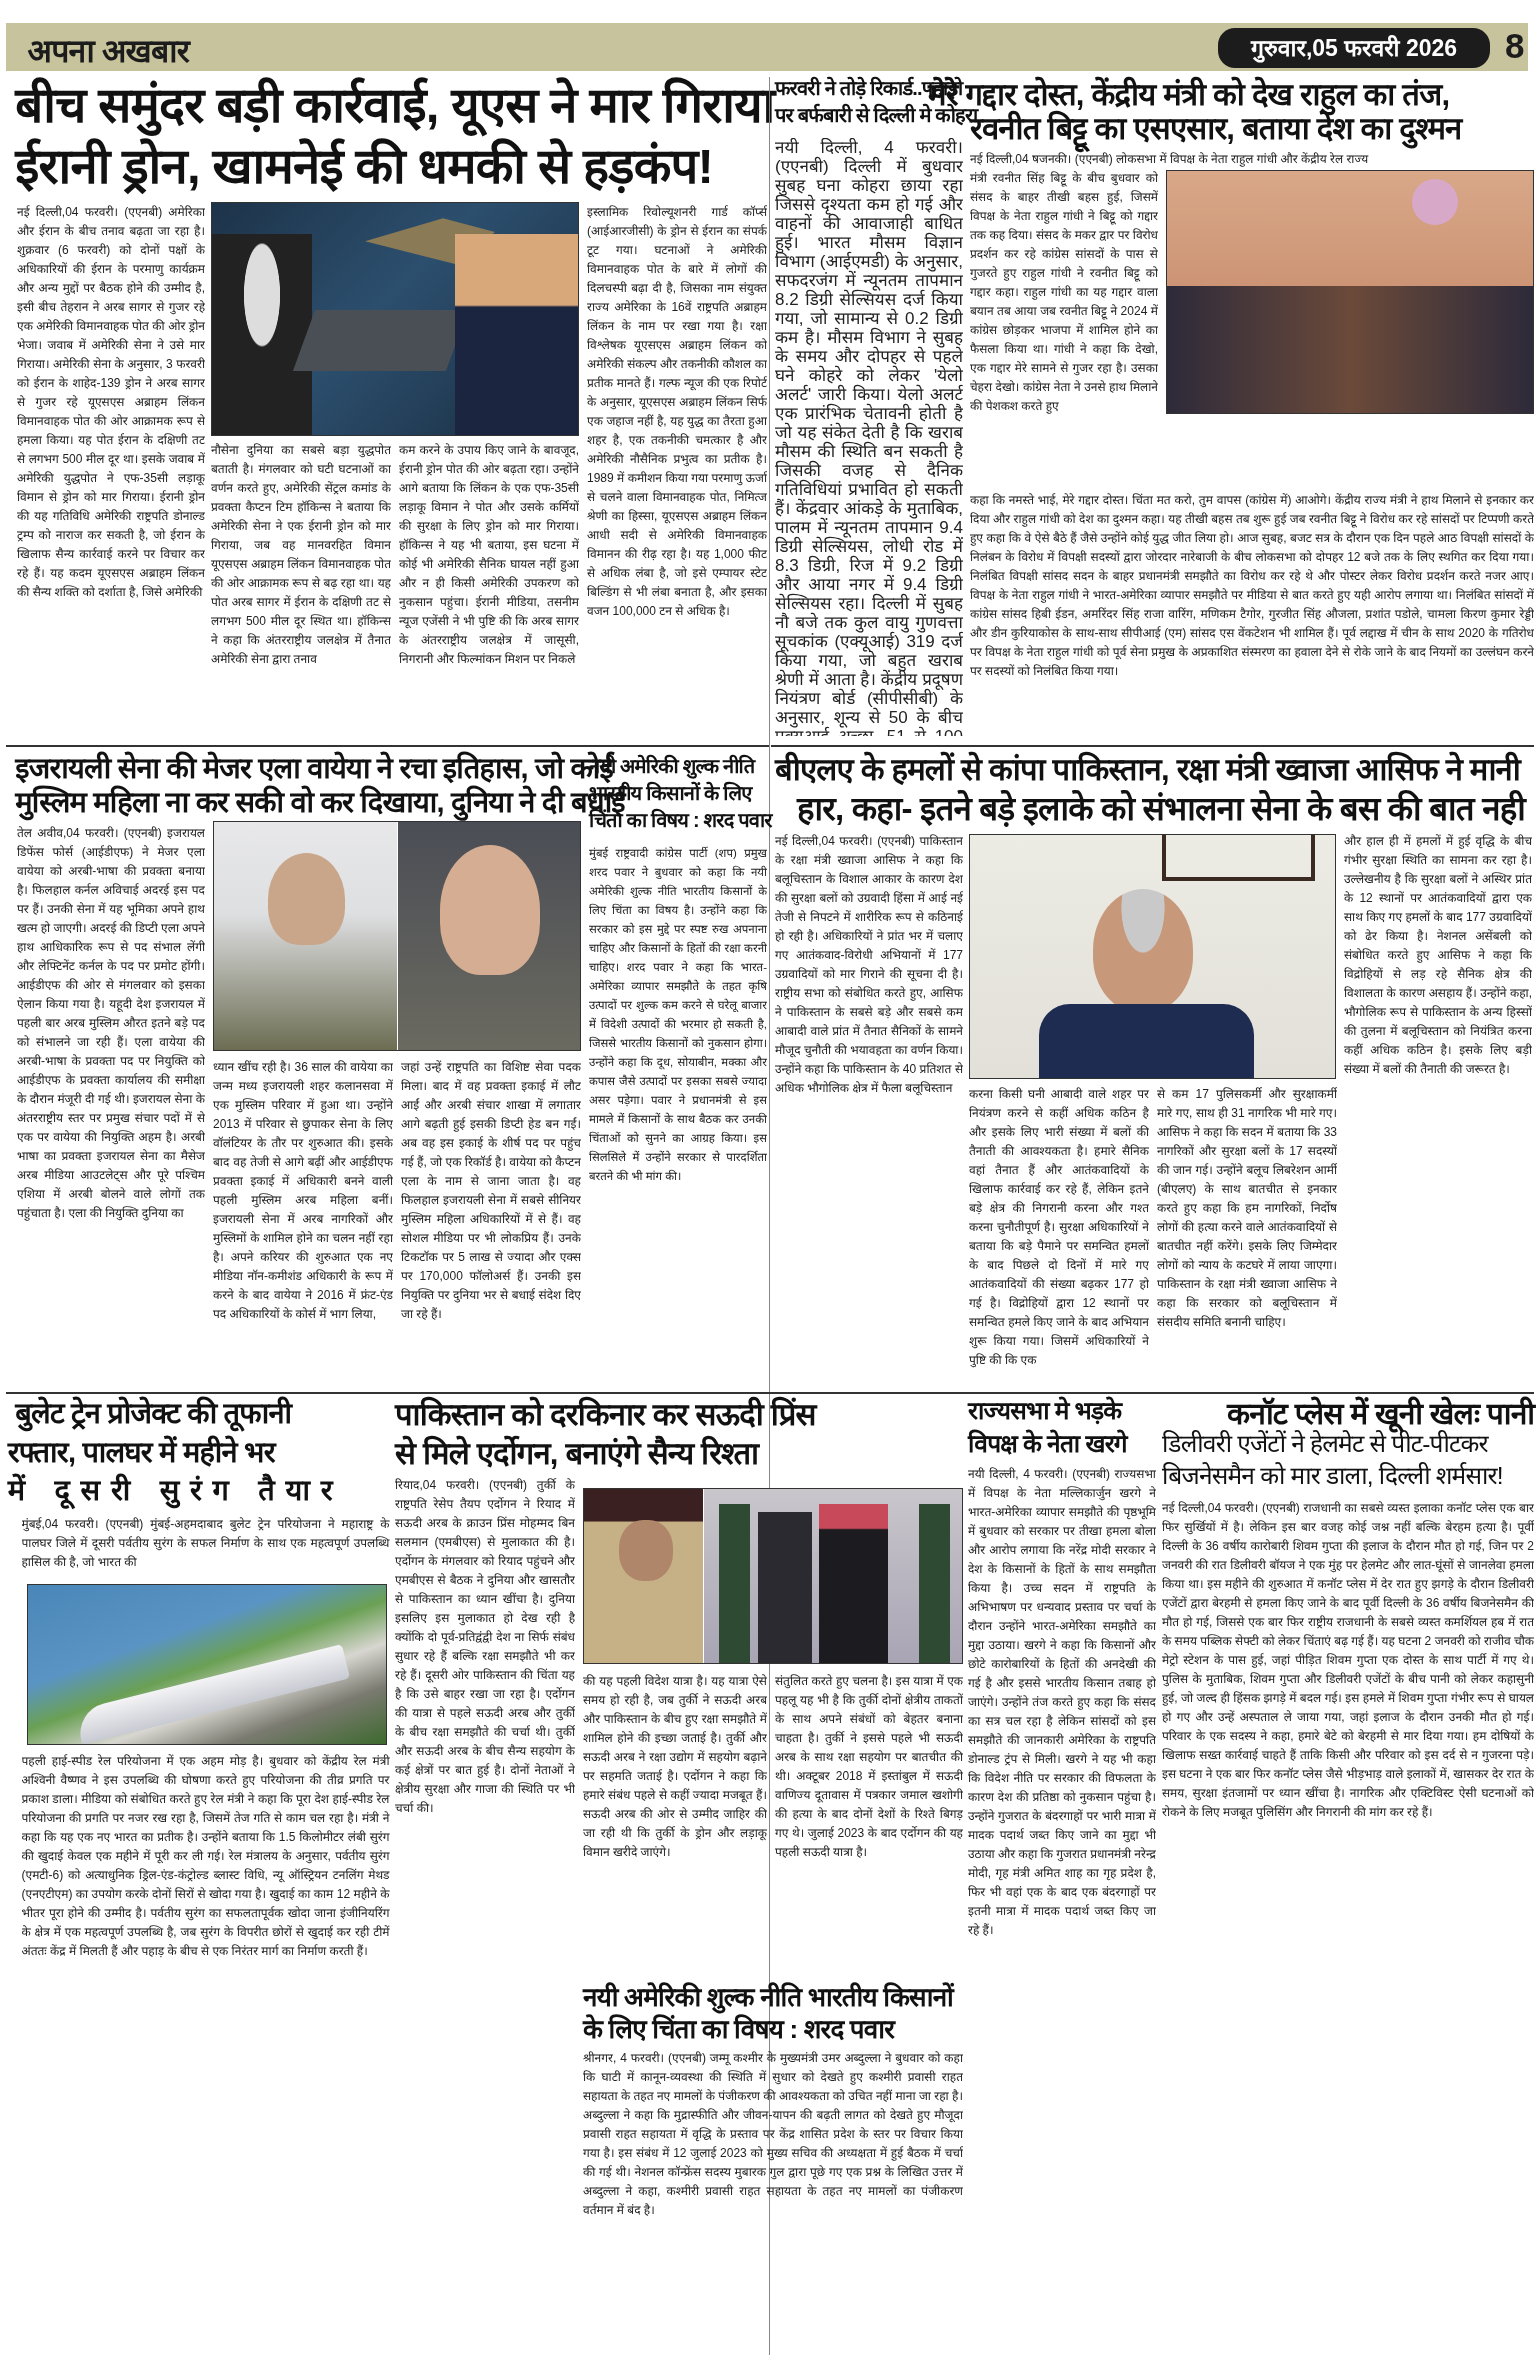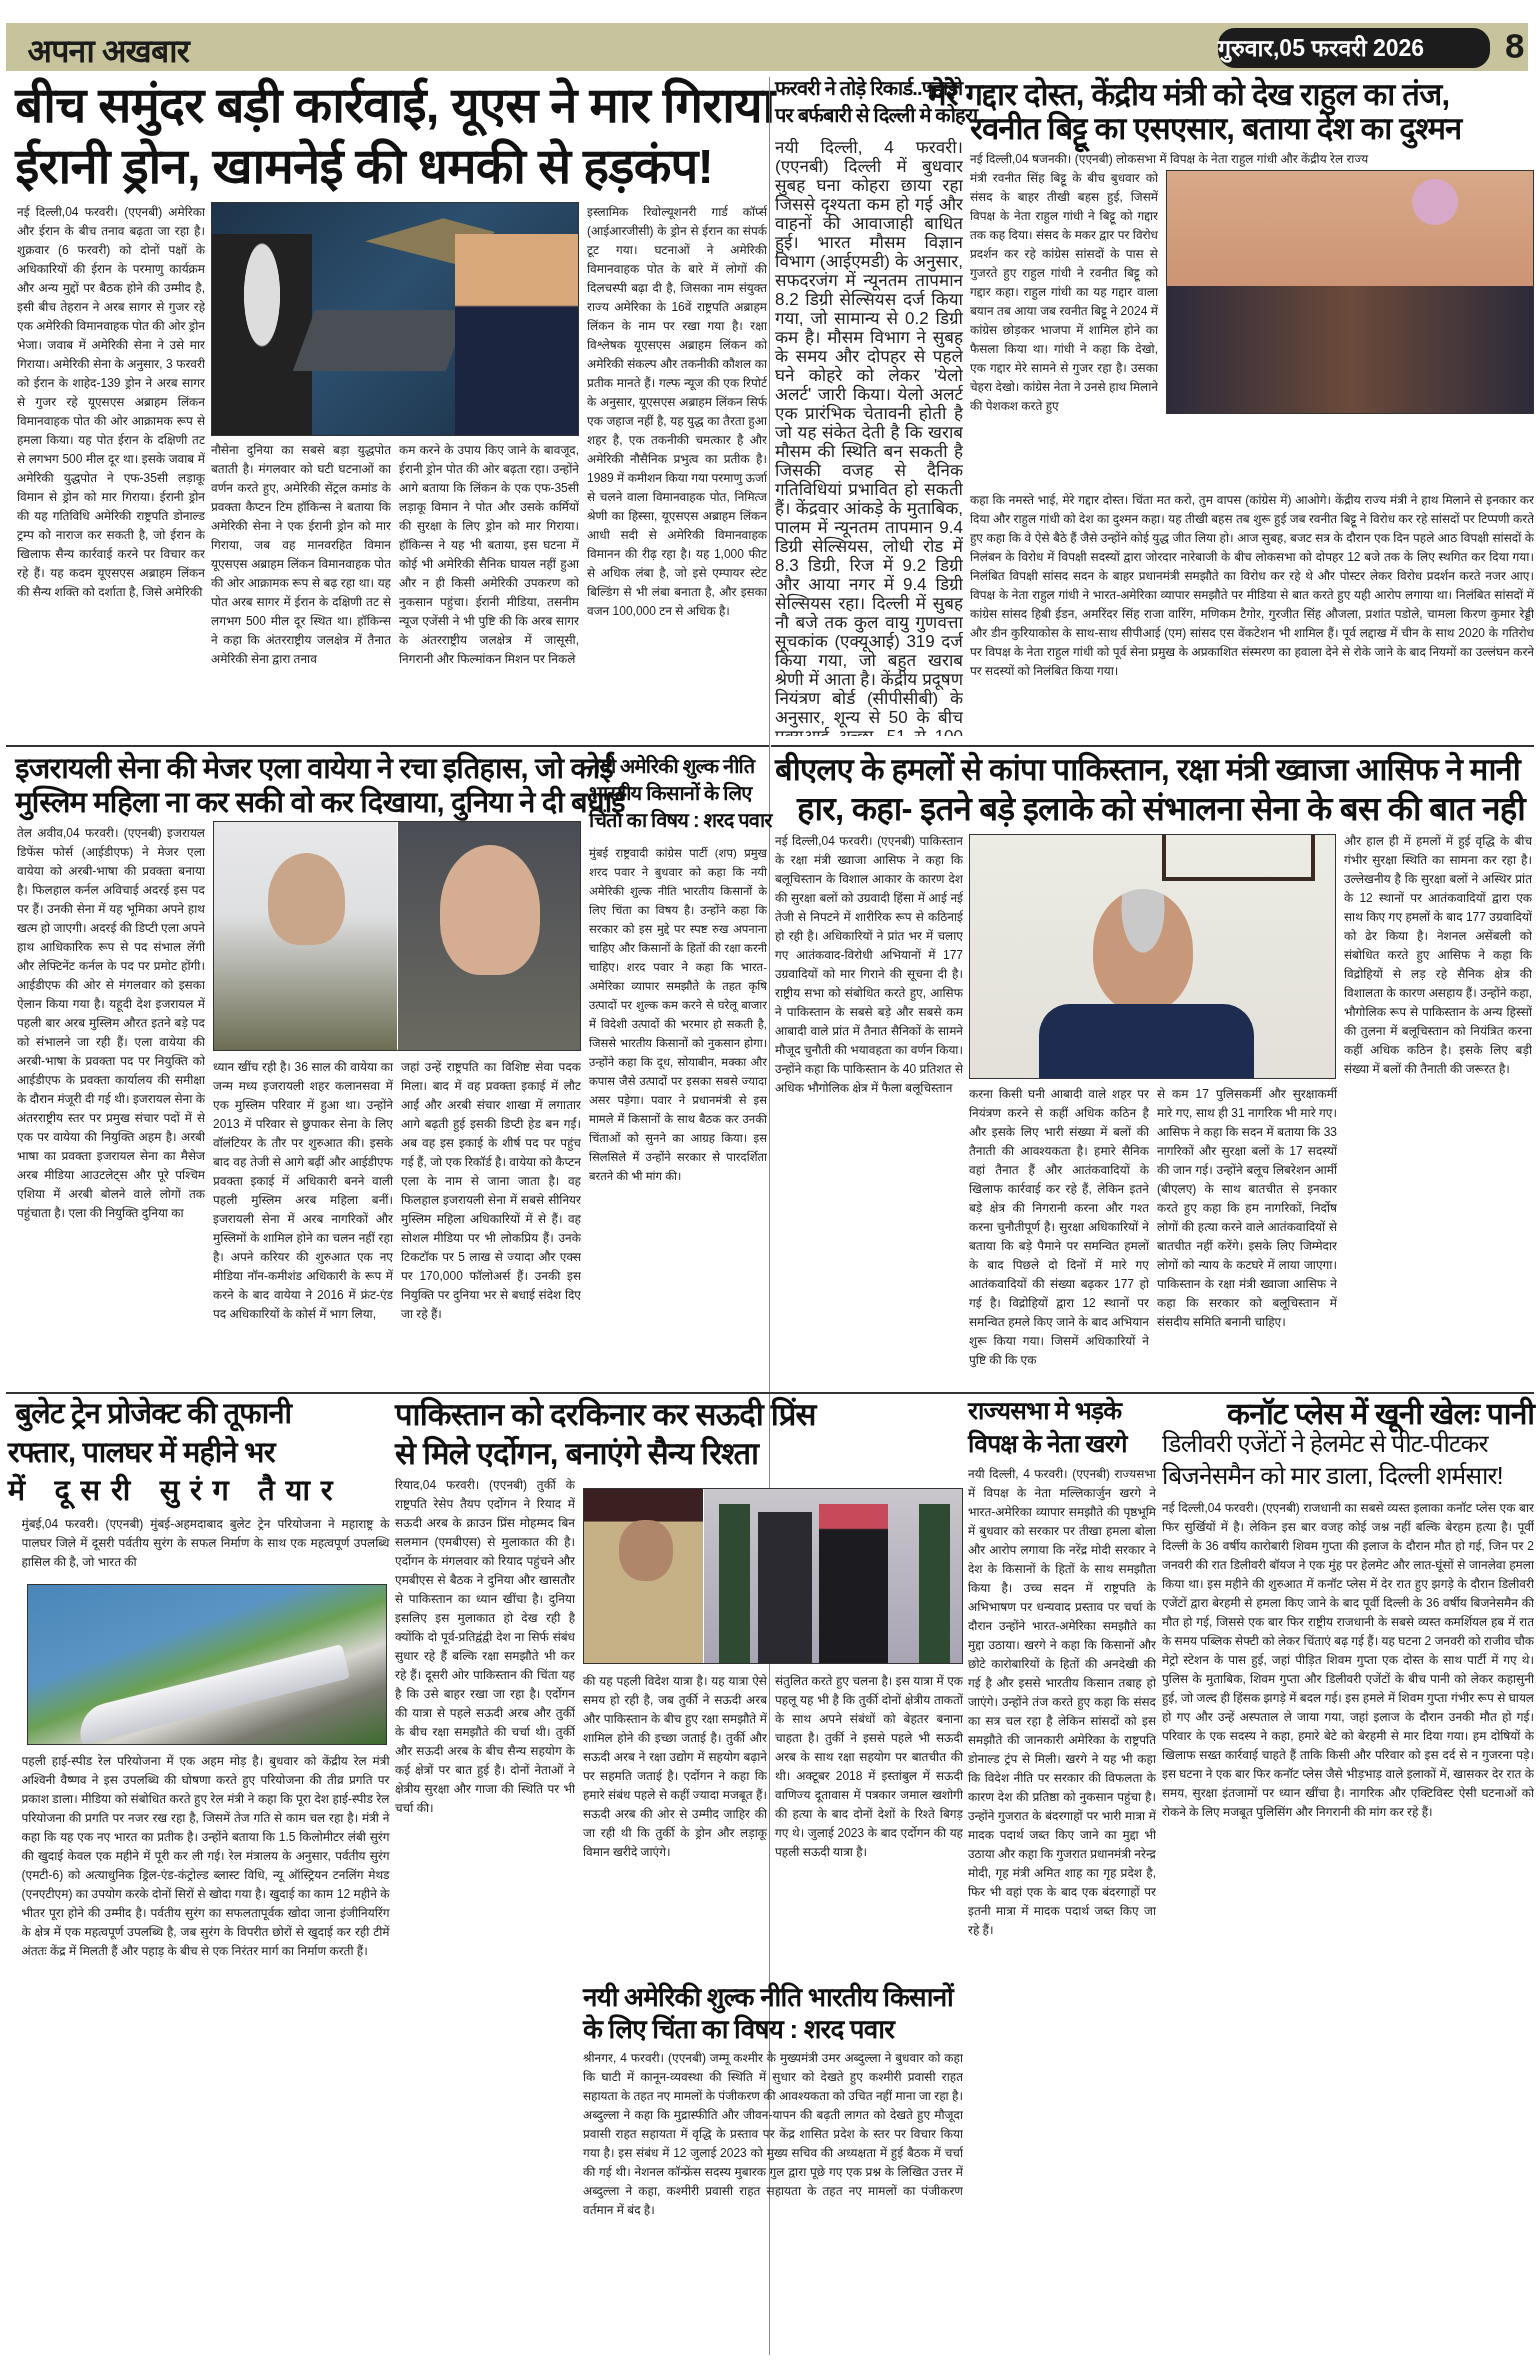--- a/index.html
+++ b/index.html
@@ -1,20 +1,20 @@
 <!DOCTYPE html>
 <html style="font-size:12.3px"><head>
 <meta charset="utf-8">
 <style>
 *{box-sizing:border-box;margin:0;padding:0}
 body{width:1540px;height:2377px;background:#fff;font-family:"Liberation Sans","DejaVu Sans",sans-serif;color:#111;position:relative;overflow:hidden}
 .masthead{position:absolute;left:6.1px;top:23px;width:1522px;height:48px;background:#c7c39c}
 .mh-brand{position:absolute;left:21.5px;top:4.6px;font-size:32px;font-weight:700;color:#1c1c1c;letter-spacing:-0.8px}
 .mh-section{position:absolute;left:418px;top:0;width:337px;height:48px;background:#7fd0f5;text-align:center;font-size:34px;font-weight:700;color:#1a1a1a;line-height:44px}
-.mh-date{position:absolute;left:1212px;top:4.6px;width:272px;height:40px;background:#1c1c1c;border-radius:17px;color:#fff;font-size:23px;font-weight:700;line-height:40px}
+.mh-date{position:absolute;left:1212px;top:4.6px;width:272px;height:40px;background:#1c1c1c;border-radius:17px;color:#fff;font-size:23px;font-weight:700;text-align:center;line-height:40px}
 .mh-page{position:absolute;left:1499px;top:3.1px;font-size:35px;font-weight:700;color:#1c1c1c}
 .hl{position:absolute;font-weight:700;color:#111;line-height:1.15;letter-spacing:-0.8px}
 .body{position:absolute;font-size:12px;line-height:19px;text-align:justify;color:#222;font-family:"Liberation Sans",sans-serif}
 .photo{position:absolute;overflow:hidden;border:0.8px solid #333}
 .sep{position:absolute;background:#888}
 </style>
 </head>
 <body>
 
 <div class="masthead">

